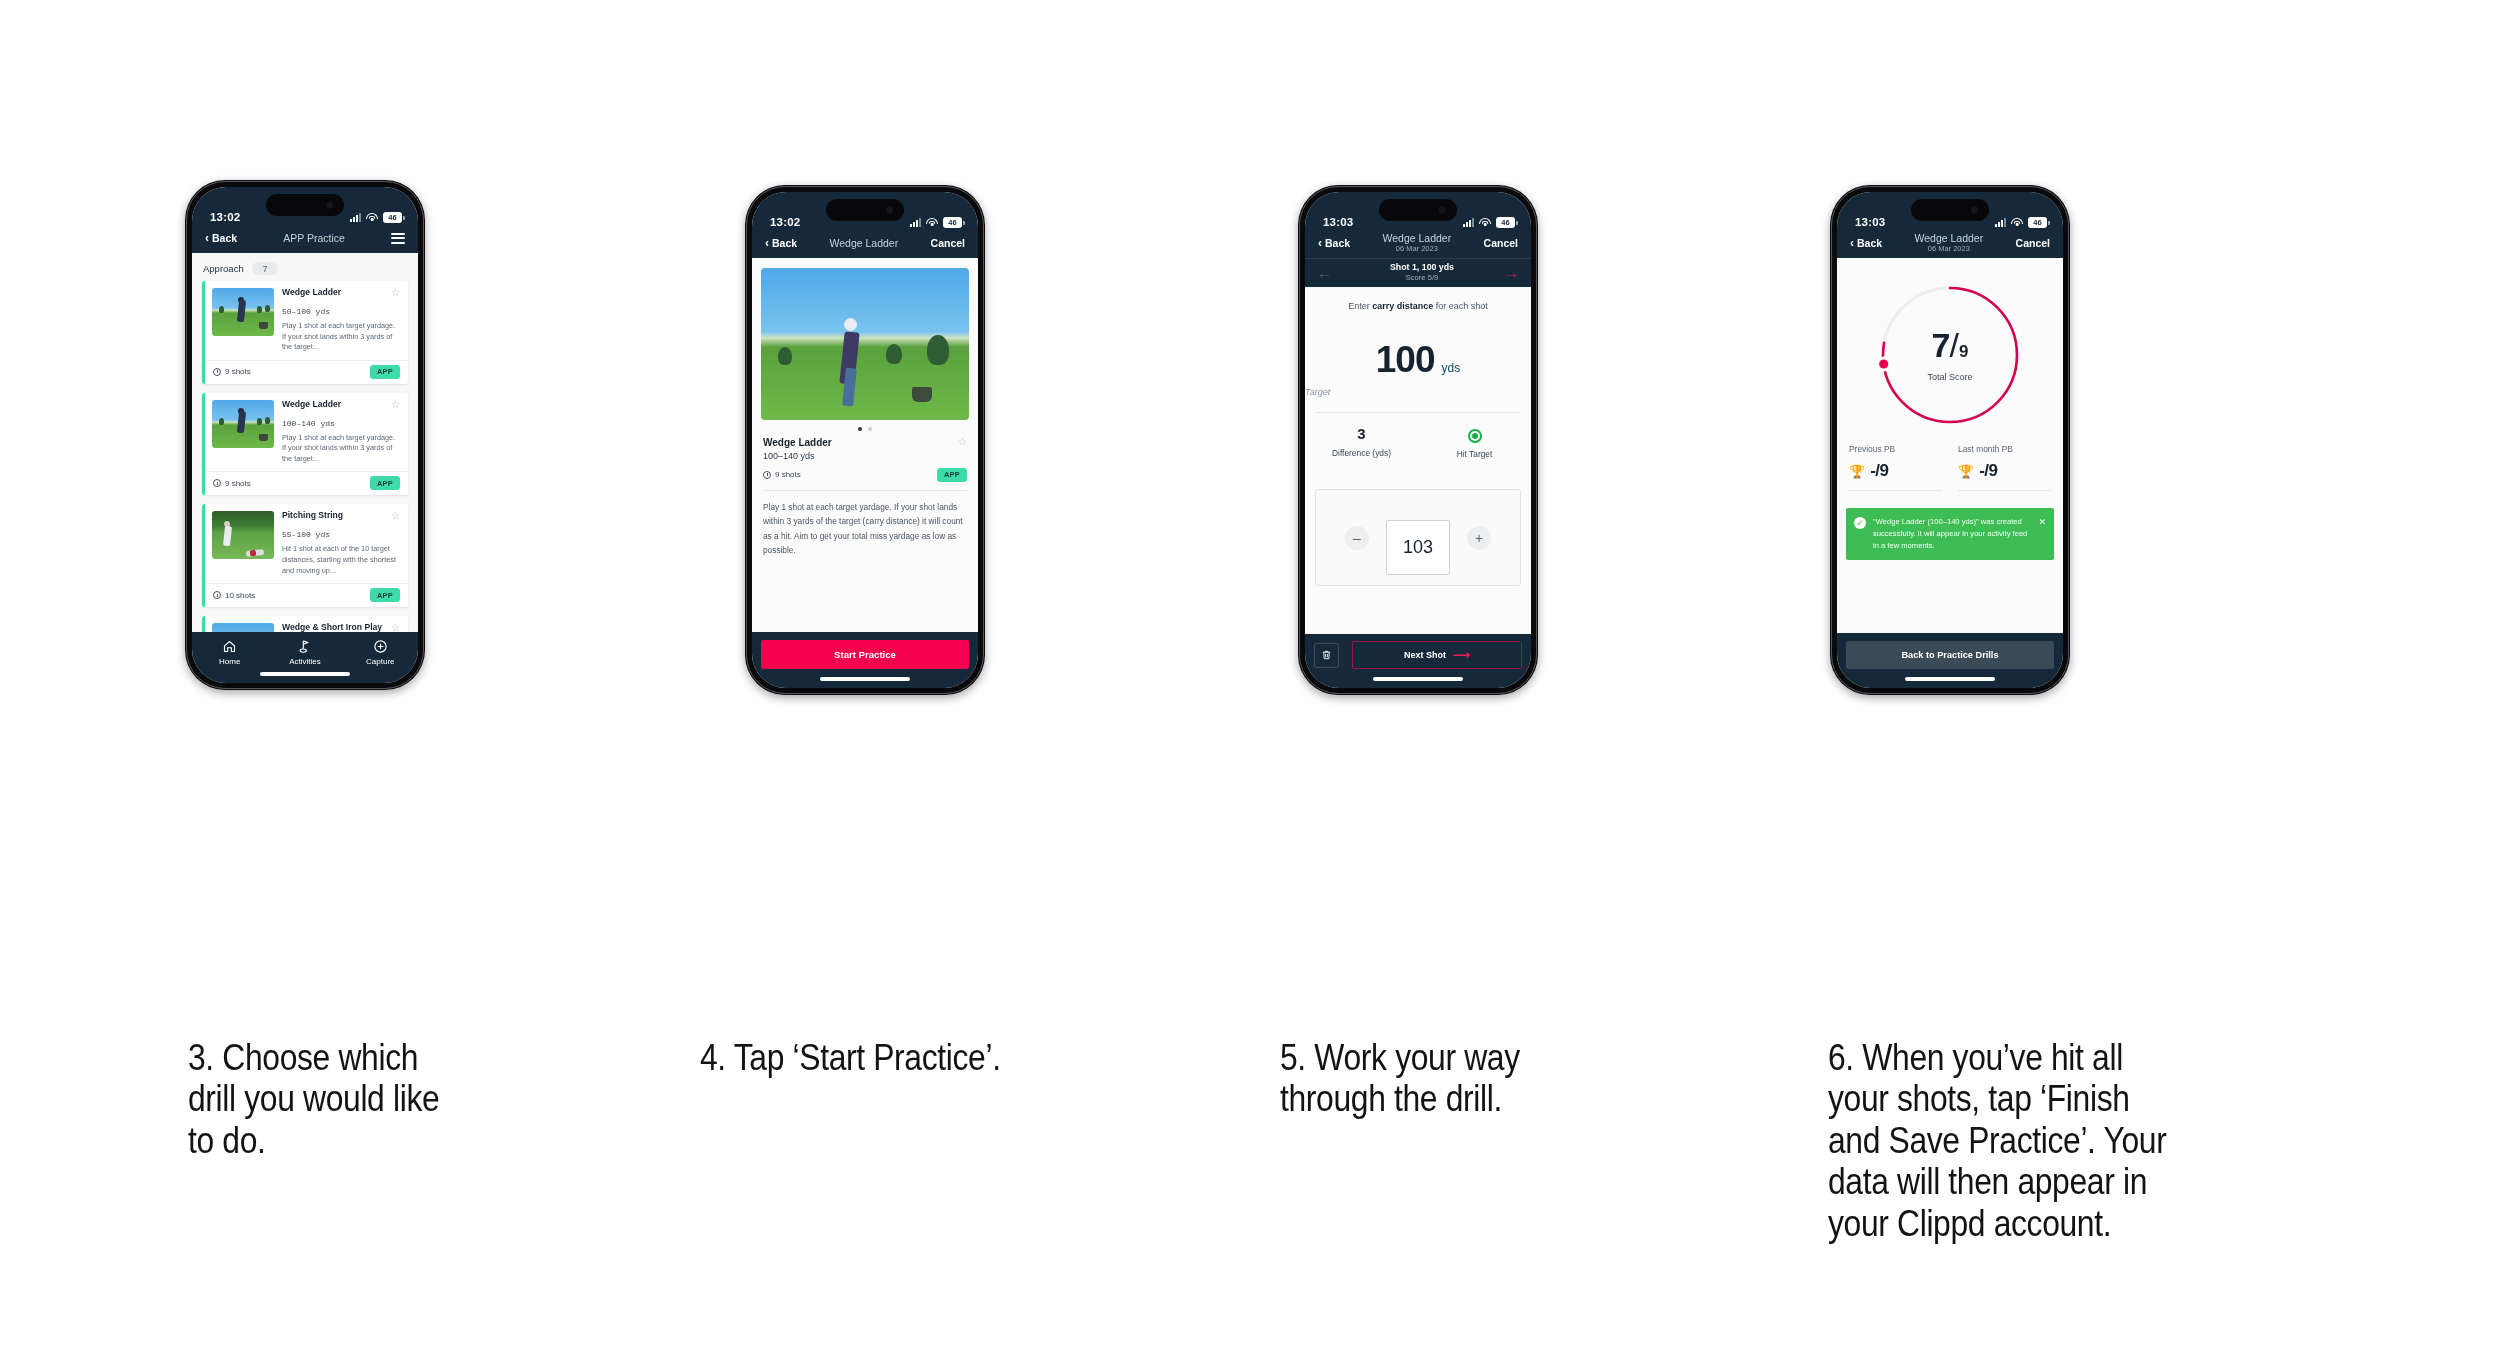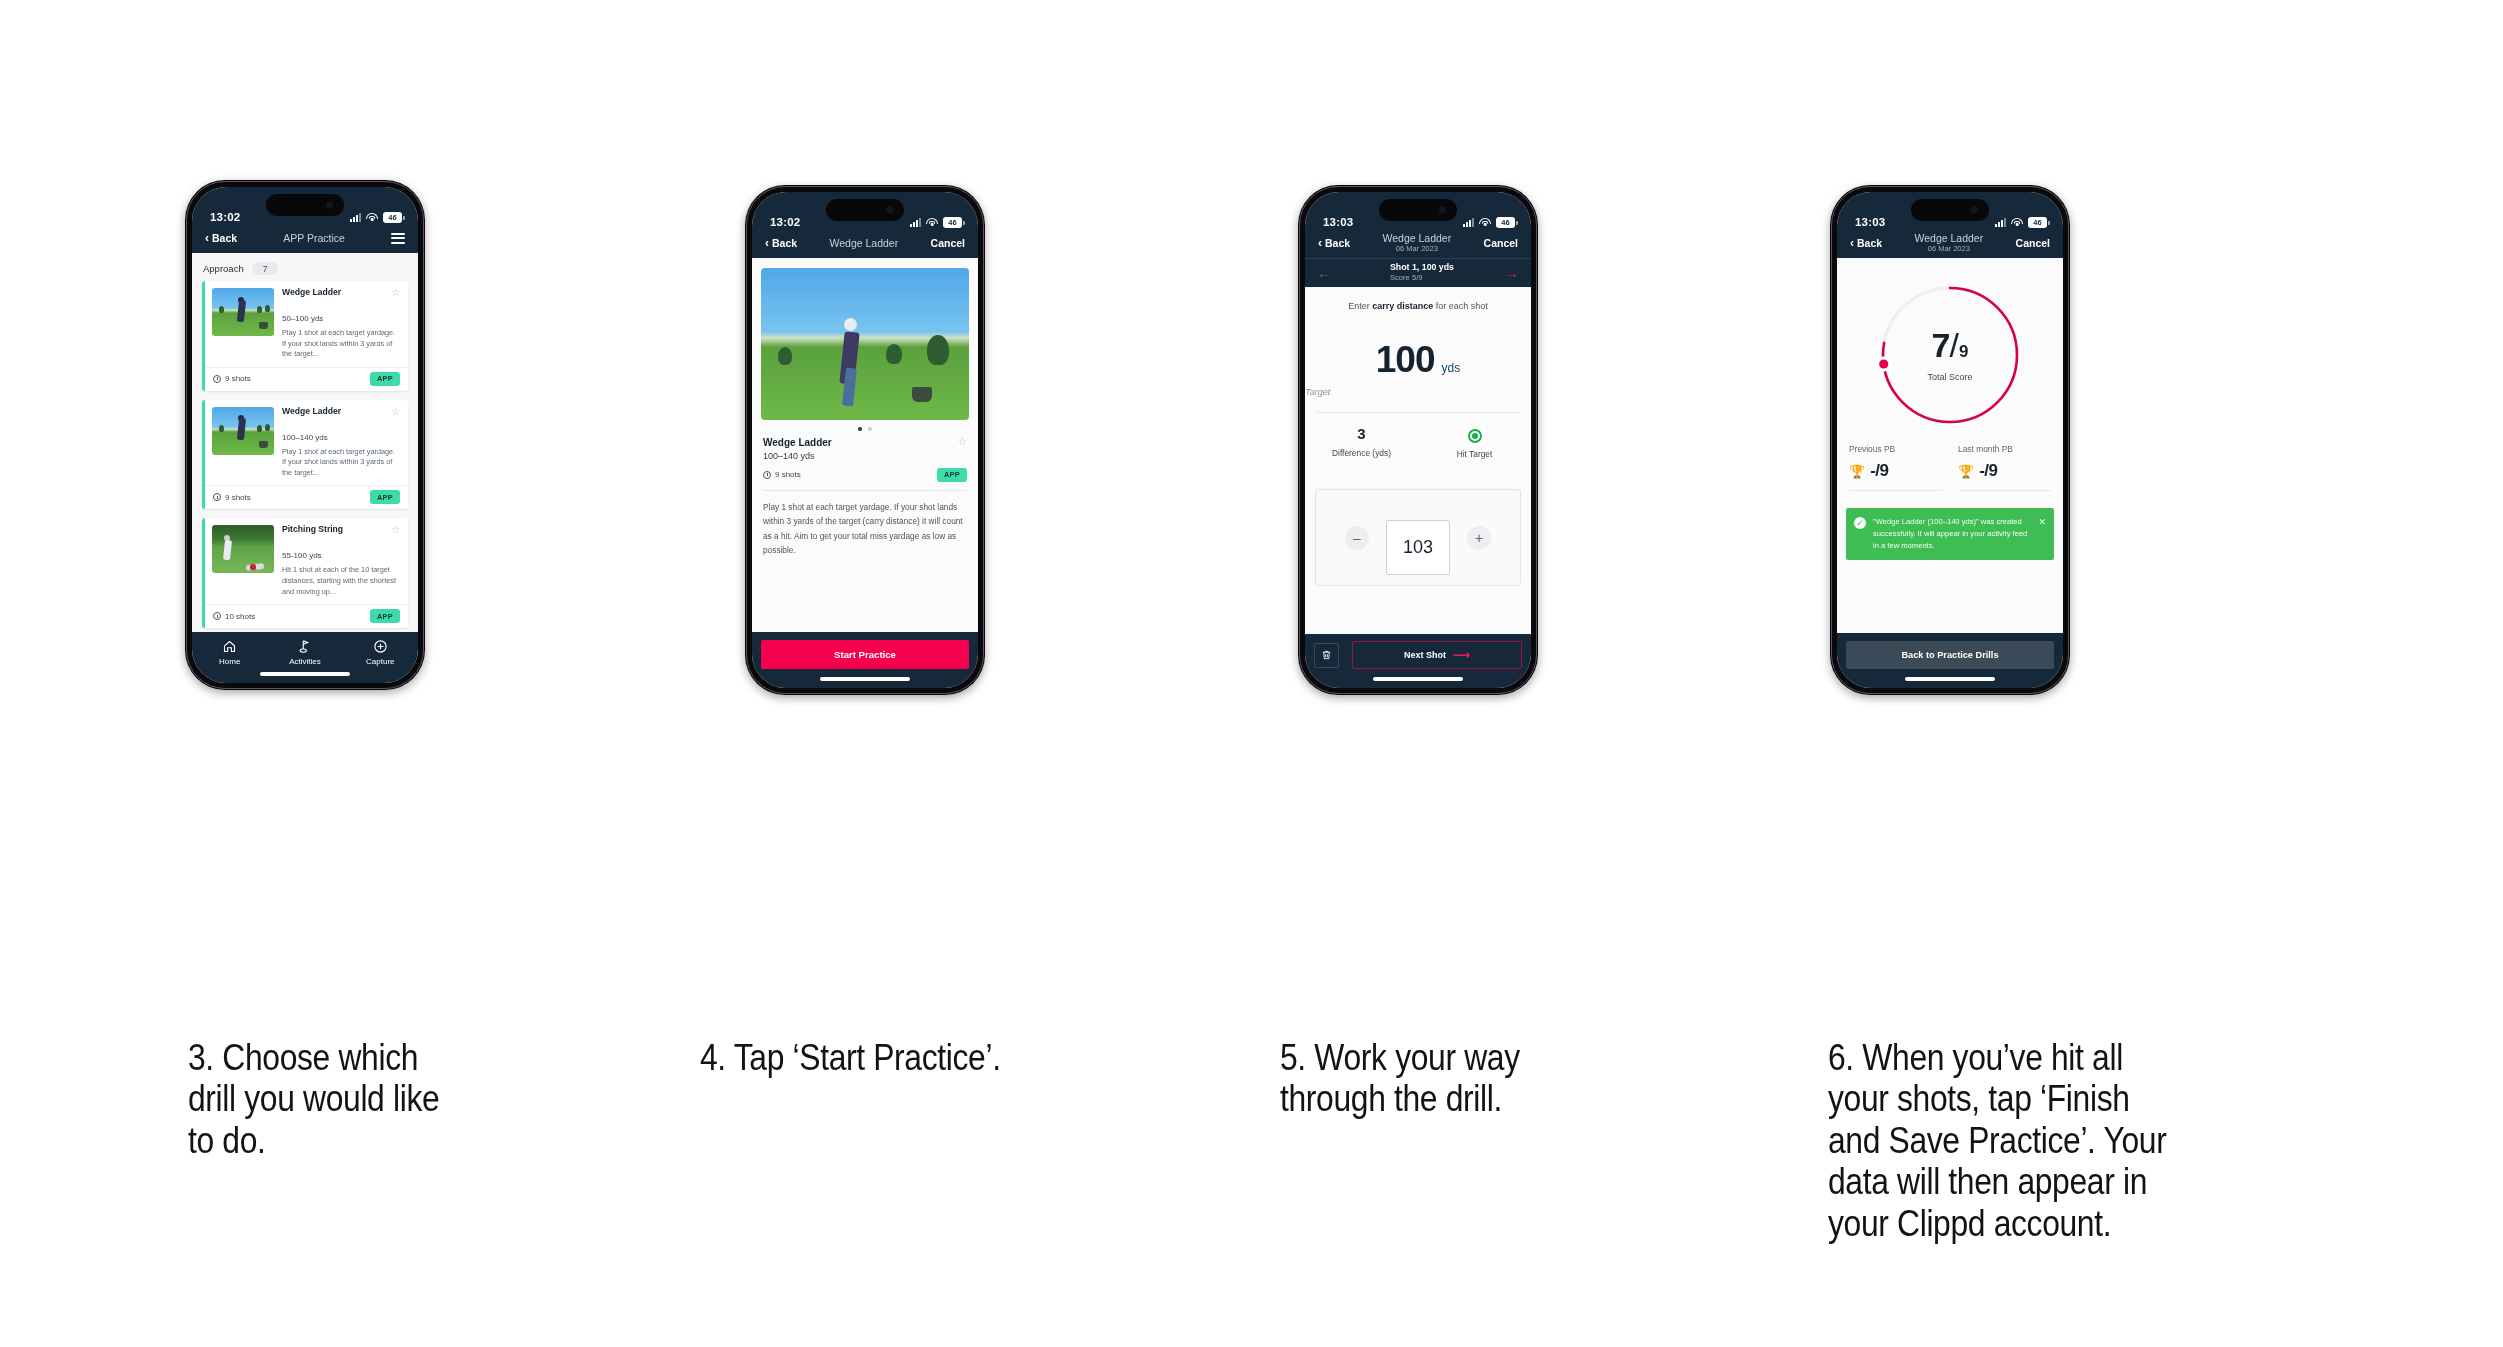--- a/index.html
+++ b/index.html
@@ -94,21 +94,21 @@
   .nav-right { font-size:10.5px; font-weight:600; }
   .hamburger { display:flex; flex-direction:column; gap:2.5px; width:14px;}
   .hamburger i{display:block;height:2px;background:#fff;border-radius:1px;}
 
   
   .shotnav {
     background:#16293a; border-top:1px solid #2b3e4e;
     display:flex;align-items:center;justify-content:space-between;
     padding: 3px 12px 5px; flex:0 0 auto;
   }
-  .shotnav .mid { text-align:left; color:#fff;margin-left:8px; }
+  .shotnav .mid { text-align:center; color:#fff;margin-left:8px; }
   .shotnav .mid .t { font-size:8.8px; font-weight:700;}
   .shotnav .mid .s { font-size:7.6px; color:#9fb0bd; margin-top:1px;}
   .arrow-l { color:#54687a; font-size:15px; line-height:1;}
   .arrow-r { color:#f0175a; font-size:15px; line-height:1;}
 
   
   .body { flex:1 1 auto; background:#f7f7f8; overflow:hidden; position:relative;}
 
   
   .cat-row { display:flex; align-items:center; gap:8px; padding:9px 11px 6px;}
@@ -118,21 +118,21 @@
     background:#fff;margin:0 10px 9px;border-radius:3px;
     border-left:3px solid #3ddbaa;
     box-shadow:0 1px 2px rgba(0,0,0,.09);
     overflow:hidden;
   }
   .dcard-top{display:flex;gap:8px;padding:7px 8px 7px 7px;}
   .thumb{width:62px;height:48px;border-radius:3px;flex:0 0 62px;overflow:hidden;position:relative;}
   .dinfo{flex:1;min-width:0;}
   .dtitle-row{display:flex;justify-content:space-between;align-items:flex-start;gap:4px;}
   .dtitle{font-size:8.6px;font-weight:700;color:#16222e;line-height:1.15;}
-  .dsub{font-size:8px;color:#3a4653;margin-top:16px;}
+  .dsub{font-size:8px;color:#3a4653;margin-top:9px;font-family:Liberation Mono, monospace;}
   .ddesc{font-size:7.3px;color:#5d6874;line-height:1.45;margin-top:5px;}
   .star{color:#b6bec6;font-size:10px;line-height:1;flex:0 0 auto;}
   .dcard-bot{
     border-top:1px solid #eceef0;display:flex;align-items:center;
     justify-content:space-between;padding:4px 8px 5px;
   }
   .shots{font-size:8px;color:#3b4753;display:flex;align-items:center;gap:4px;}
   .clock{width:8px;height:8px;border:1.1px solid #4a5560;border-radius:50%;position:relative;display:inline-block;}
   .clock::after{content:"";position:absolute;left:3px;top:1.4px;width:1px;height:3px;background:#4a5560;}
   .badge{background:#3ddbaa;color:#0d3d30;font-size:7.4px;font-weight:700;border-radius:3px;padding:2.5px 7px;letter-spacing:.3px;text-align:right;}

